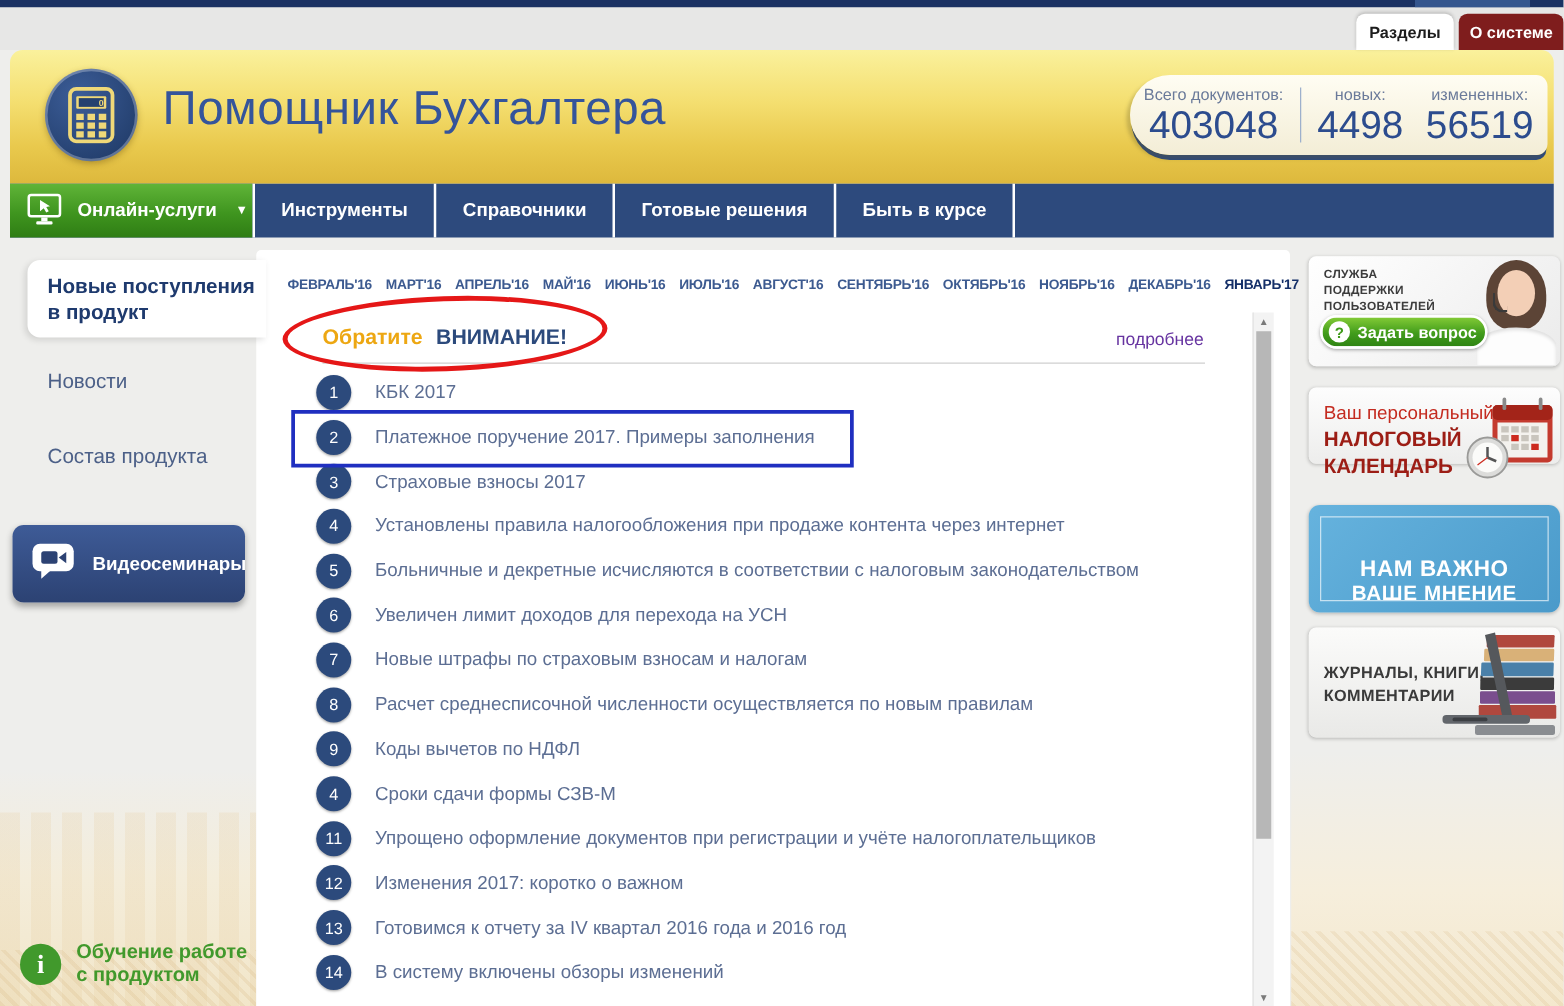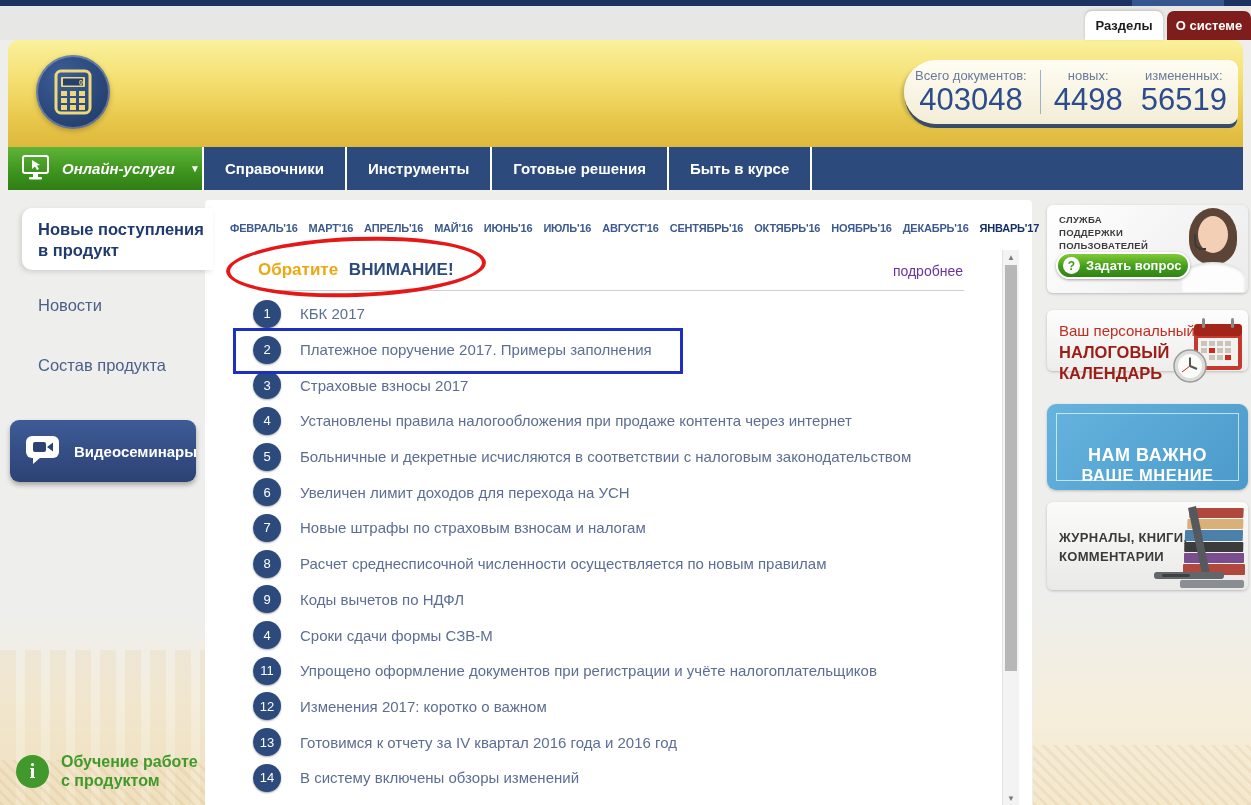--- a/index.html
+++ b/index.html
@@ -30,21 +30,21 @@
           display:flex;align-items:center;justify-content:center;}
   .stat-group{display:flex;flex-direction:column;align-items:center;padding:0 9px;}
   .stat-label{font-size:13px;color:#6a7a9a;white-space:nowrap;}
   .stat-value{font-size:31px;color:#2c4c8e;line-height:1.05;margin-top:1px;}
   .stat-divider{width:1px;height:44px;background:#9db0cc;margin:0 4px;}
 
   
   .nav{position:absolute;left:8px;top:147px;width:1235px;height:43px;background:#2d4a7d;display:flex;}
   .nav-green{width:196px;box-sizing:border-box;background:linear-gradient(180deg,#60b438 0%,#3f951f 55%,#2f7d14 100%);
           color:#fff;font-weight:bold;font-size:15px;display:flex;align-items:center;gap:11px;padding-left:13px;
-          border-right:2px solid #fff;cursor:pointer;font-style:italic;}
+          border-right:2px solid #fff;cursor:pointer;}
   .nav-item{padding:0 21px;color:#fff;font-weight:bold;font-size:15px;display:flex;align-items:center;
           border-right:2px solid #fff;cursor:pointer;white-space:nowrap;}
   .chev{font-size:10px;margin-left:4px;}
 
   
   .side-active{position:absolute;left:22px;top:208px;width:191px;height:62px;background:#fff;
           border-radius:10px 0 0 10px;box-shadow:-2px 2px 5px rgba(0,0,0,.12);
           padding:11px 0 0 16px;box-sizing:border-box;color:#1e3a6e;font-weight:bold;font-size:16.5px;line-height:1.3;cursor:pointer;z-index:3;}
   .side-link{position:absolute;left:38px;color:#4c6088;font-size:16.5px;cursor:pointer;}
   .side-link-news{top:296px;}
@@ -156,20 +156,21 @@
             <rect x="27" y="22" width="6" height="5"></rect>
           <rect x="9" y="29" width="6" height="5"></rect>
             <rect x="18" y="29" width="6" height="5"></rect>
             <rect x="27" y="29" width="6" height="5"></rect>
           <rect x="9" y="36" width="6" height="5"></rect>
             <rect x="18" y="36" width="6" height="5"></rect>
             <rect x="27" y="36" width="6" height="5"></rect>
         </g>
       </svg>
     </div>
+    <h1 class="app-title">Помощник Бухгалтера</h1>
     <div class="stats-pill">
       <div class="stat-group">
         <div class="stat-label">Всего документов:</div>
         <div class="stat-value">403048</div>
       </div>
       <div class="stat-divider"></div>
       <div class="stat-group">
         <div class="stat-label">новых:</div>
         <div class="stat-value">4498</div>
       </div>
@@ -186,22 +187,22 @@
         <svg width="30" height="26" viewBox="0 0 30 26">
           <rect x="2" y="2" width="25" height="17" rx="2" fill="none" stroke="#fff" stroke-width="2"></rect>
           <polygon points="11,6 11,15 14,12.5 16,16 18,15 16,11.5 19,11" fill="#fff"></polygon>
           <rect x="12" y="20" width="5" height="3" fill="#fff"></rect>
           <rect x="8" y="23" width="13" height="2.5" rx="1" fill="#fff"></rect>
         </svg>
       </span>
       <span>Онлайн-услуги</span>
       <span class="chev">▼</span>
     </div>
+    <div class="nav-item">Инструменты</div>
     <div class="nav-item">Справочники</div>
-    <div class="nav-item">Инструменты</div>
     <div class="nav-item">Готовые решения</div>
     <div class="nav-item">Быть в курсе</div>
   </nav>
 
   <div class="side-active">
     <span>Новые поступления</span><br>
     <span>в продукт</span>
   </div>
   <div class="side-link side-link-news">Новости</div>
   <div class="side-link side-link-contents">Состав продукта</div>

